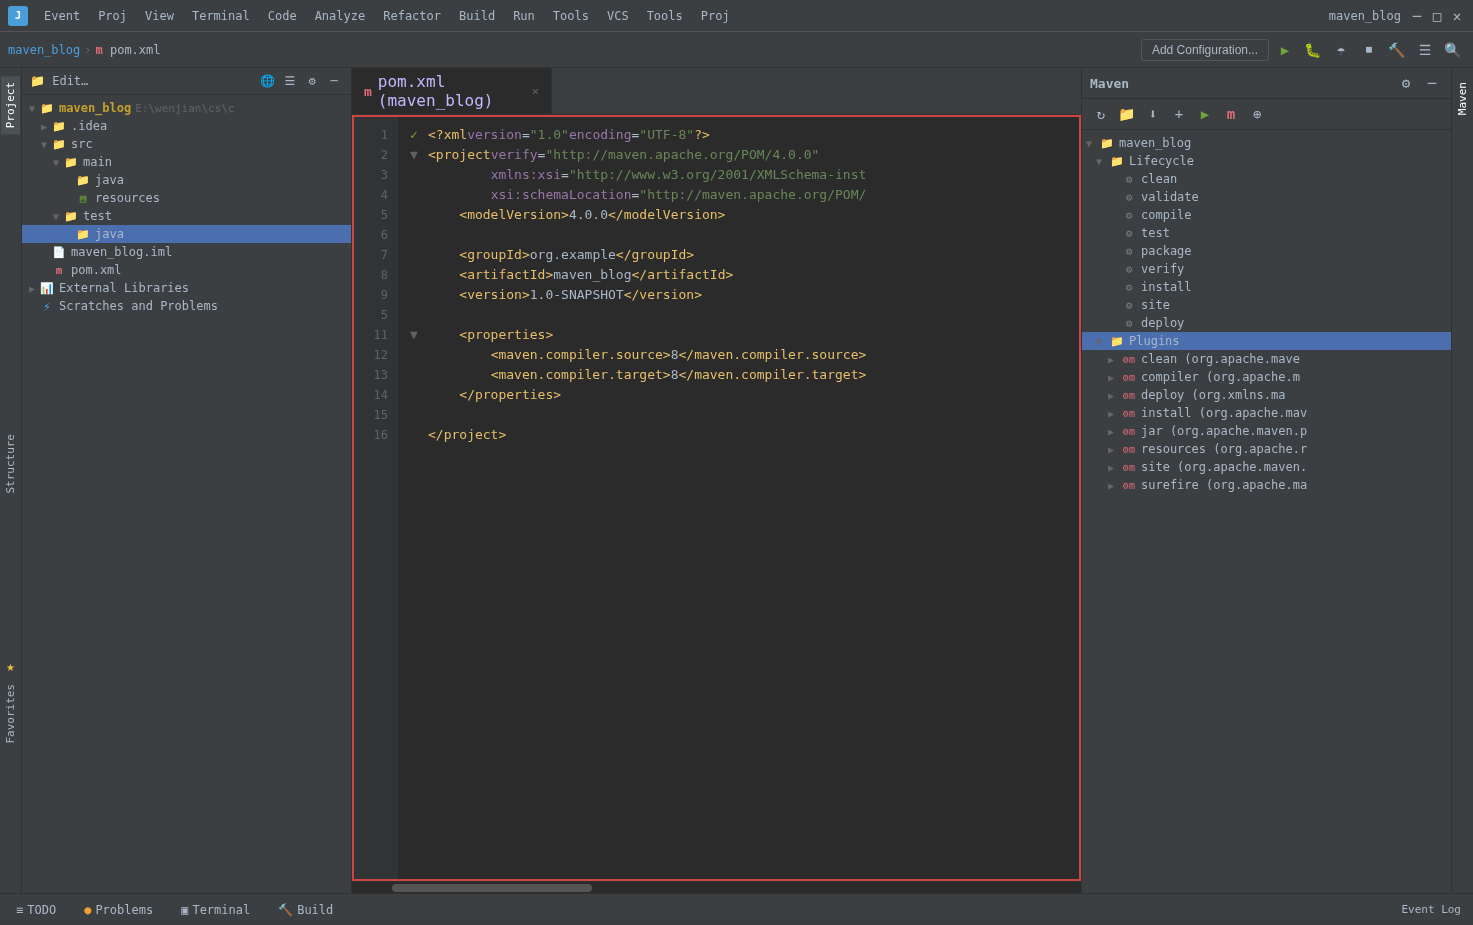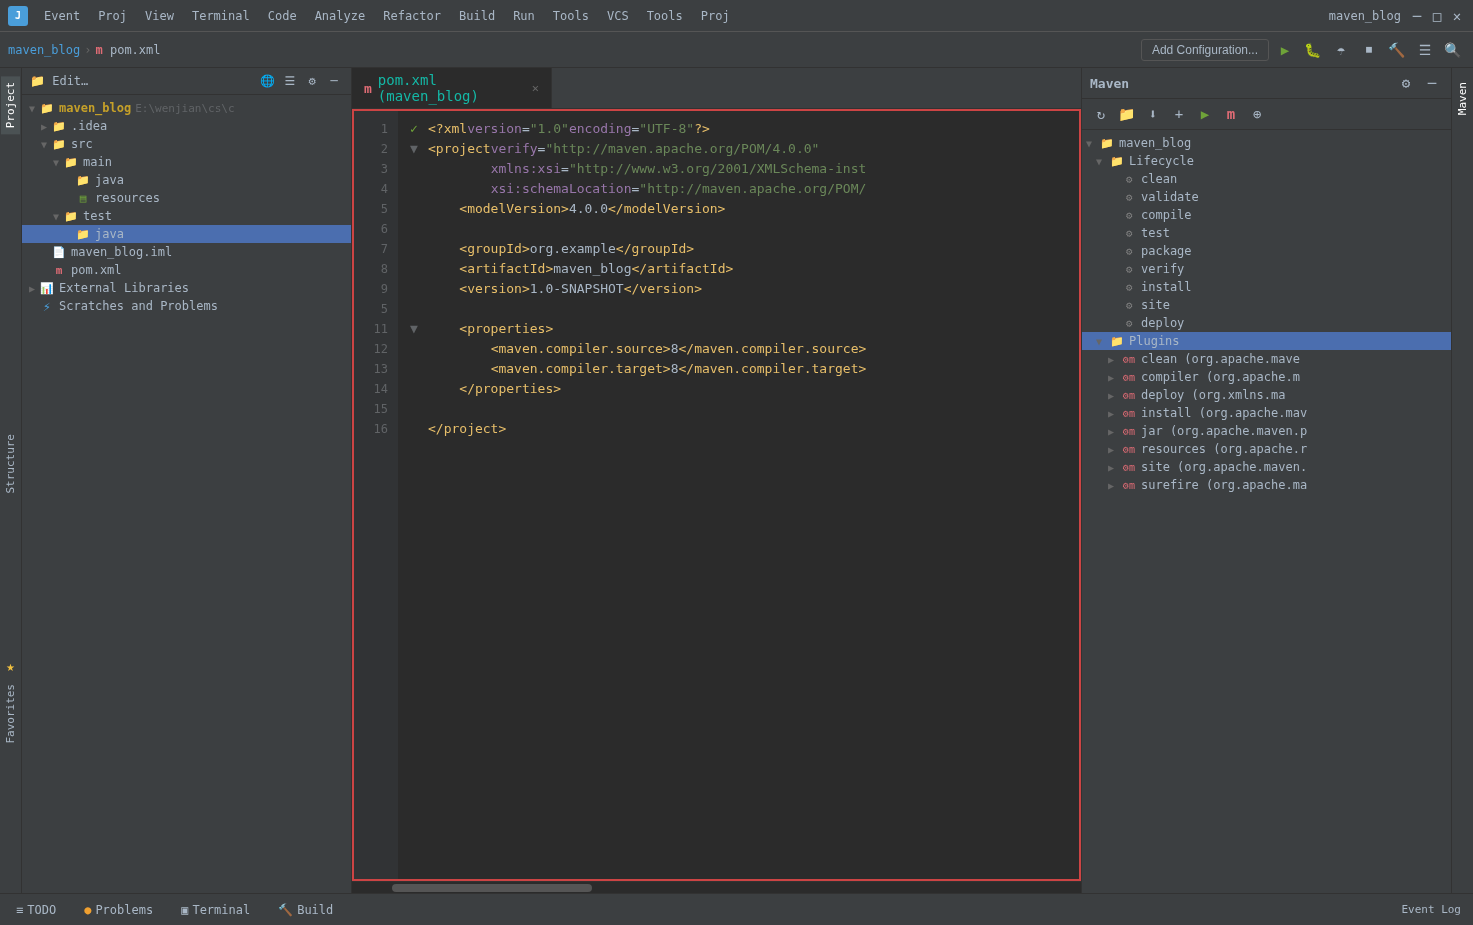--- a/index.html
+++ b/index.html
@@ -41,21 +41,21 @@
     .tree-item .item-label { color: #a9b7c6; font-size: 12px; }
     .tree-item .item-label.bold { font-weight: bold; color: #c5a029; }
     .folder-icon { color: #6897bb; }
 
     
     #editor-area { flex: 1; display: flex; flex-direction: column; background: #2b2b2b; overflow: hidden; }
     #tabs-bar { display: flex; align-items: center; background: #3c3f41; border-bottom: 1px solid #323232; min-height: 30px; }
     .editor-tab { display: flex; align-items: center; padding: 4px 12px; background: #4e5254; border-right: 1px solid #323232; cursor: pointer; gap: 6px; min-width: 120px; max-width: 200px; }
     .editor-tab.active { background: #2b2b2b; }
     .editor-tab .tab-icon { color: #e06c75; font-size: 11px; }
-    .editor-tab .tab-name { color: #14b8a6; font-size: 14px; }
+    .editor-tab .tab-name { color: #c4b5fd; font-size: 16px; }
     .editor-tab .tab-close { color: #666; font-size: 12px; margin-left: auto; cursor: pointer; }
 
     
     #code-editor { flex: 1; display: flex; overflow: hidden; border: 2px solid #cc4444; background: #2b2b2b; }
     #line-numbers { width: 44px; background: #313335; padding: 8px 0; text-align: right; color: #606366; font-size: 12px; line-height: 20px; user-select: none; flex-shrink: 0; }
     #line-numbers .ln { padding-right: 10px; display: block; }
     #code-content { flex: 1; overflow: auto; padding: 8px 0 8px 8px; line-height: 20px; font-size: 13px; }
     .code-line { white-space: nowrap; min-height: 20px; display: flex; align-items: flex-start; padding-left: 4px; }
     .xml-bracket { color: #e8bf6a; }
     .xml-tag { color: #e8bf6a; }

